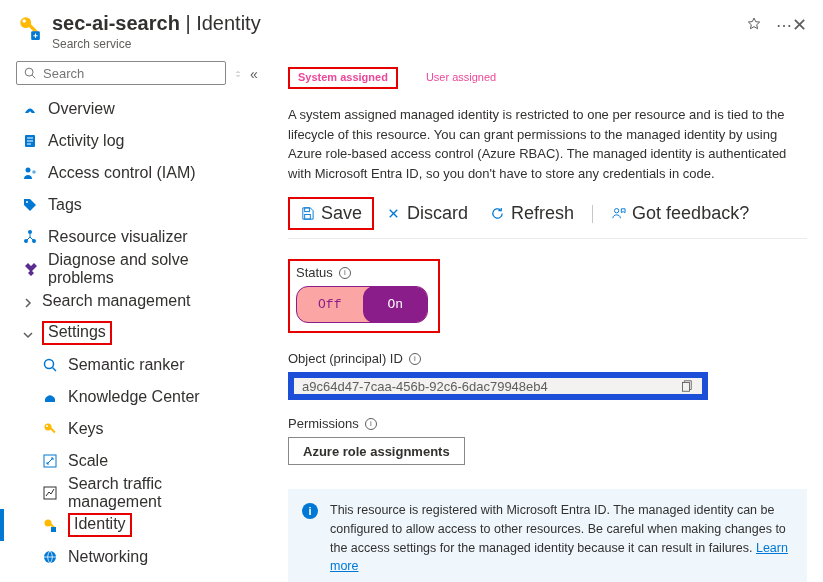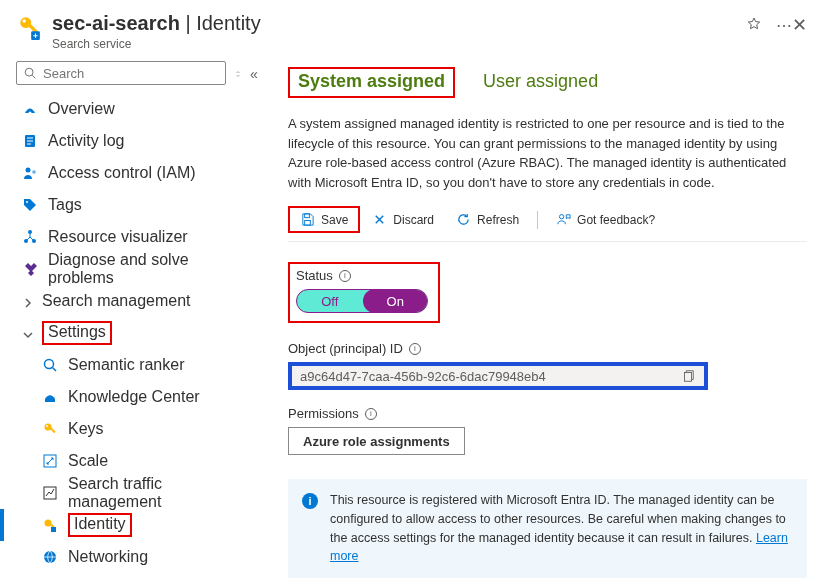--- a/index.html
+++ b/index.html
@@ -43,43 +43,43 @@
   .nav li.sub { padding-left:26px; }
   .nav li.selected { position:relative; }
   .nav li.selected::before { content:""; position:absolute; left:-16px; top:0; bottom:0; width:4px; background:#0078d4;}
   .nav .nv-icon { width:16px; height:16px; margin-right:10px; flex-shrink:0; display:flex; align-items:center; justify-content:center;}
   .nav .chev { width:12px; height:12px; margin-right:8px; color:#605e5c; flex-shrink:0;}
   .nav .label { color:#323130;}
   .ann-wrap { display:inline-block; border:2px solid #e60000; padding:0 4px 2px 4px;}
 
   
   .tabs { display:flex; gap:28px; margin-bottom:16px; }
-  .tab { font-size:18px; padding:4px 0; color:#4d7c0f; cursor:pointer; }
+  .tab { font-size:11px; padding:4px 0; color:#ec4899; cursor:pointer; }
   .tab.active { font-weight:600; }
   .tab-ann { border:2px solid #e60000; padding:2px 8px 4px 8px;}
   .desc { font-size:13px; line-height:1.5; color:#323130; margin-bottom:14px; max-width:520px;}
 
   .toolbar { display:flex; align-items:center; gap:2px; border-bottom:1px solid #edebe9; padding-bottom:8px; margin-bottom:20px;}
-  .tbtn { display:flex; align-items:center; gap:6px; padding:4px 10px; font-size:12px; color:#323130; cursor:pointer; }
+  .tbtn { display:flex; align-items:center; gap:6px; padding:4px 10px; font-size:18px; color:#323130; cursor:pointer; }
   .tbtn svg { width:15px; height:15px; color:#0078d4;}
   .tsep { width:1px; height:18px; background:#c8c6c4; margin:0 6px;}
   .save-ann { border:2px solid #e60000; }
 
   .status-block { margin-bottom:18px;}
   .status-ann { border:2px solid #e60000; padding:4px 10px 8px 6px; display:inline-block;}
   .field-label { font-size:13px; color:#323130; display:flex; align-items:center; gap:6px; margin-bottom:6px;}
   .info-i { width:12px; height:12px; border:1px solid #605e5c; border-radius:50%; display:inline-flex; align-items:center; justify-content:center; font-size:8px; color:#605e5c;}
 
-  .toggle { width:132px; height:24px; border:1px solid #8a1d8a; border-radius:12px; display:flex; overflow:hidden; background:#5eead4;}
+  .toggle { width:132px; height:37px; border:1px solid #8a1d8a; border-radius:12px; display:flex; overflow:hidden; background:#fca5a5;font-family:Liberation Mono, monospace;}
   .toggle .half { flex:1; display:flex; align-items:center; justify-content:center; font-size:13px;}
   .toggle .off { color:#8a1d8a;}
   .toggle .on { background:#8a1d8a; color:#fff; border-radius:12px; margin:-1px -1px -1px 0;}
 
   .obj-row { margin-bottom:16px;}
-  .obj-box { display:flex; align-items:center; border:4px solid #1d4ed8; background:#f3f2f1; height:28px; width:420px; }
+  .obj-box { display:flex; align-items:center; border:6px solid #1d4ed8; background:#f3f2f1; height:28px; width:420px; }
   .obj-box .val { flex:1; padding:0 8px; font-size:13px; color:#605e5c;}
   .obj-box .copy { width:32px; display:flex; align-items:center; justify-content:center; cursor:pointer;}
   .obj-box .copy svg { width:14px; height:14px; color:#605e5c;}
 
   .perm-row { margin-bottom:24px;}
   .perm-btn { display:inline-flex; align-items:center; border:1px solid #8a8886; height:28px; padding:8px 14px; font-size:13px; font-weight:600; cursor:pointer; background:#fff;}
 
   .info-banner { background:#eff6fc; padding:12px 14px; display:flex; gap:12px; font-size:12.5px; line-height:1.5; color:#323130;}
   .info-banner .bicon { width:16px; height:16px; border-radius:50%; background:#0078d4; color:#fff; display:flex; align-items:center; justify-content:center; font-size:11px; font-weight:700; flex-shrink:0; margin-top:2px;}
   .info-banner a { color:#0078d4; text-decoration:underline; cursor:pointer;}

